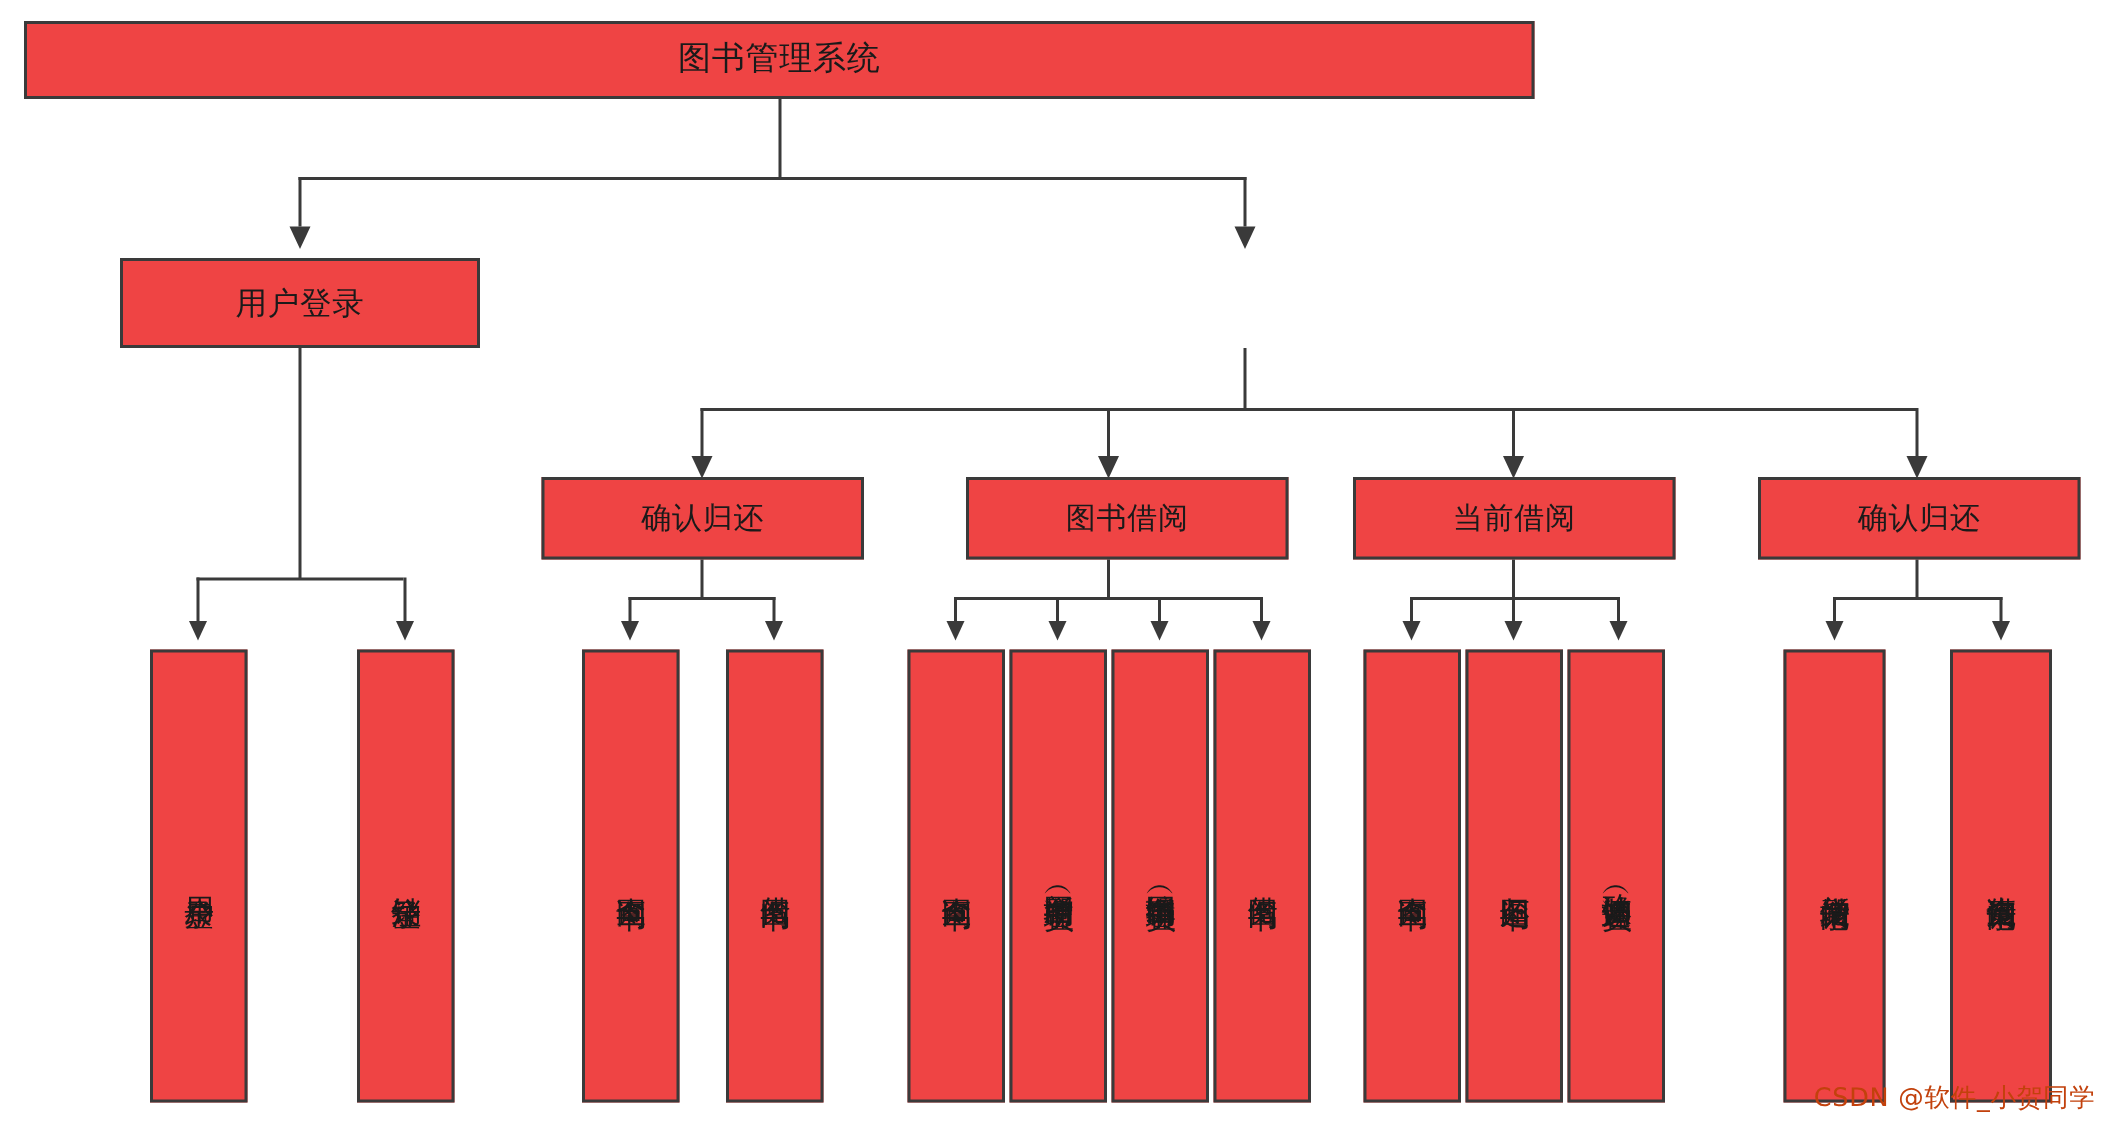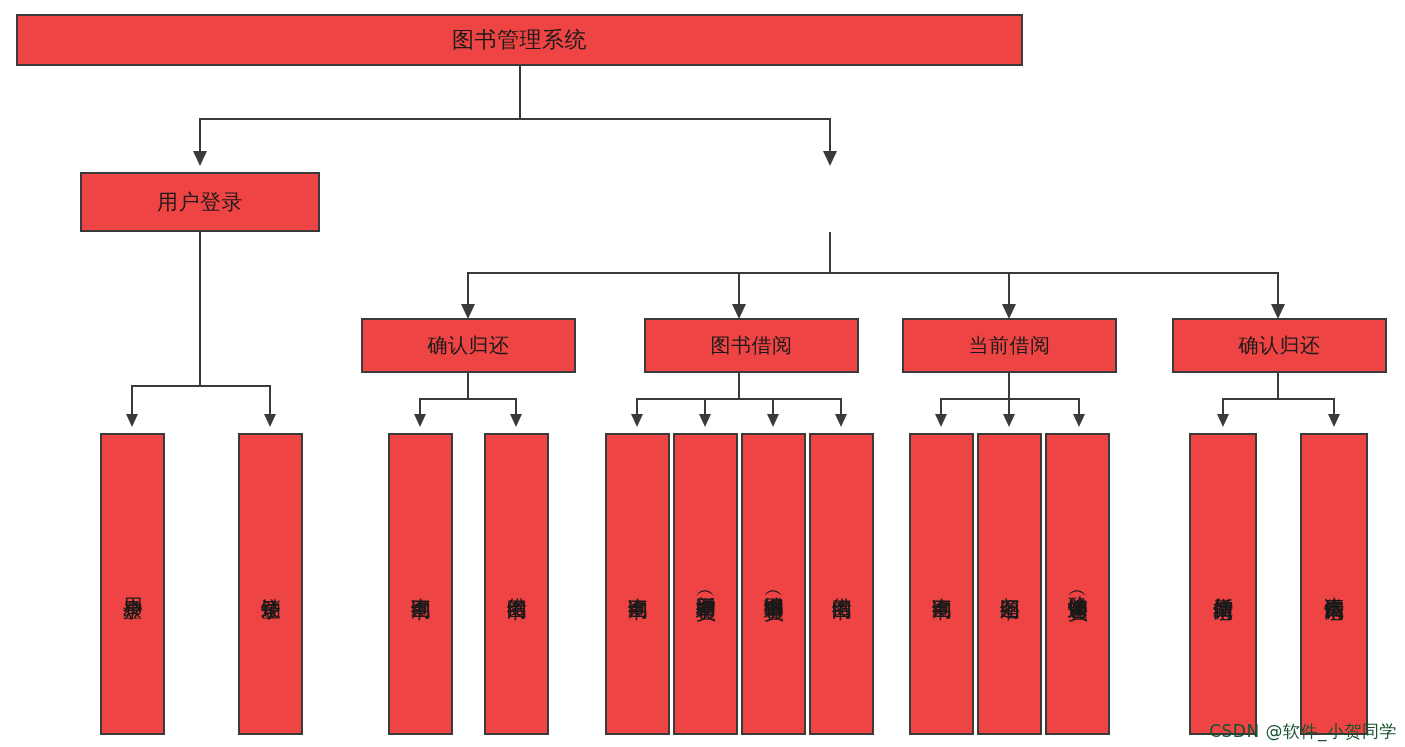--- a/index.html
+++ b/index.html
@@ -75,21 +75,21 @@
     border-right:6px solid transparent;
     border-top:13px solid #3a3a3a;
   }
 
   
   #watermark{
     position:absolute;
     right:8px;
     bottom:4px;
     font-size:17px;
-    color:#14532d;
+    color:#c2410c;
     white-space:nowrap;
     user-select:none;
     letter-spacing:0.5px;
   }
 </style>
 </head>
 <body>
 
 <div id="canvas">
 

